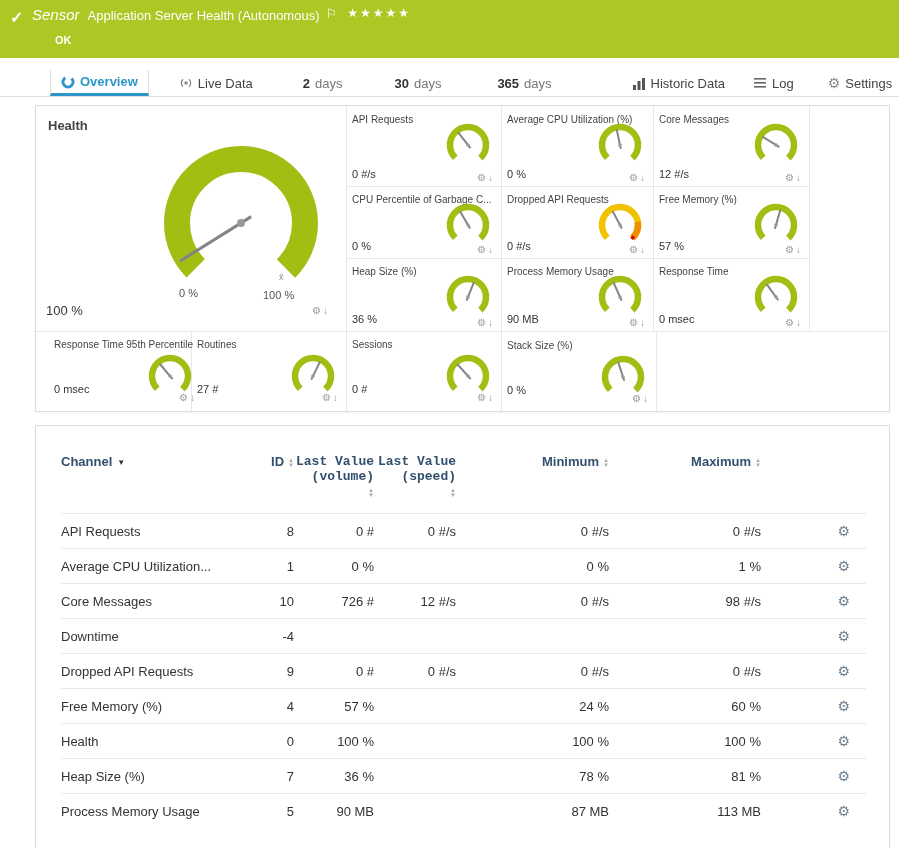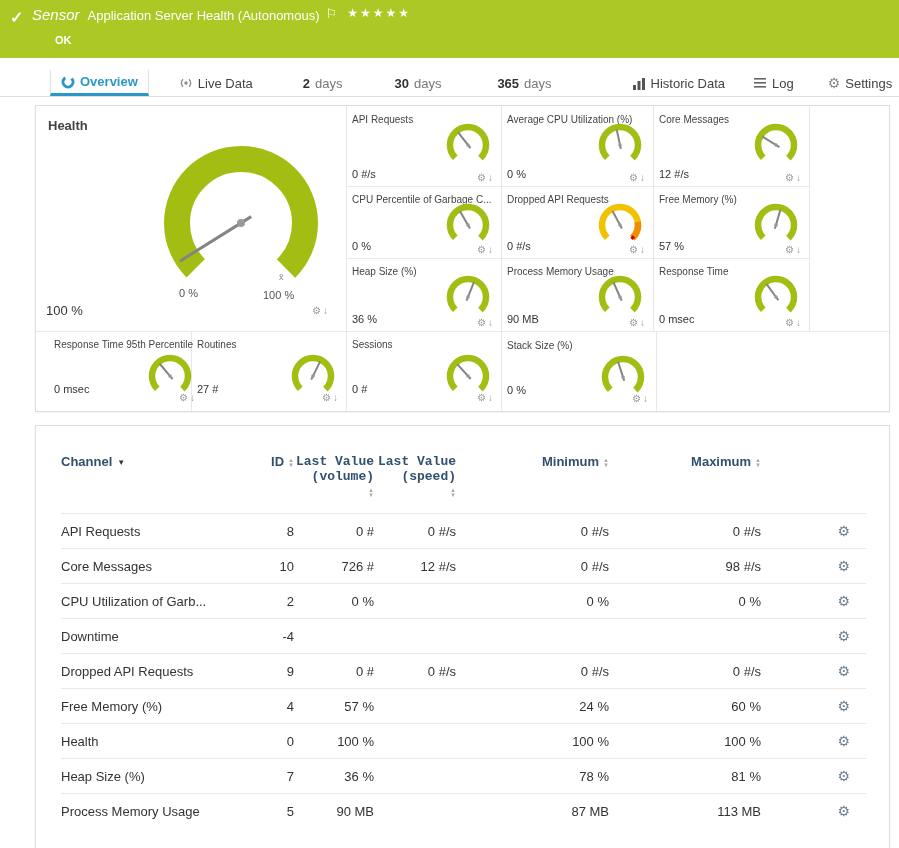--- a/index.html
+++ b/index.html
@@ -393,38 +393,38 @@
       <tr>
         <td class="ch">API Requests</td>
         <td>8</td>
         <td>0 #</td>
         <td>0 #/s</td>
         <td>0 #/s</td>
         <td>0 #/s</td>
         <td class="gear">⚙</td>
       </tr>
       <tr>
+        <td class="ch">Average CPU Utilization...</td>
+        <td>1</td>
+        <td>0 %</td>
+        <td></td>
+        <td>0 %</td>
+        <td>1 %</td>
+        <td class="gear">⚙</td>
+      </tr>
+      <tr>
         <td class="ch">Core Messages</td>
         <td>10</td>
         <td>726 #</td>
         <td>12 #/s</td>
         <td>0 #/s</td>
         <td>98 #/s</td>
         <td class="gear">⚙</td>
       </tr>
       <tr>
-        <td class="ch">CPU Utilization of Garb...</td>
-        <td>2</td>
-        <td>0 %</td>
-        <td></td>
-        <td>0 %</td>
-        <td>0 %</td>
-        <td class="gear">⚙</td>
-      </tr>
-      <tr>
         <td class="ch">Downtime</td>
         <td>-4</td>
         <td></td>
         <td></td>
         <td></td>
         <td></td>
         <td class="gear">⚙</td>
       </tr>
       <tr>
         <td class="ch">Dropped API Requests</td>

